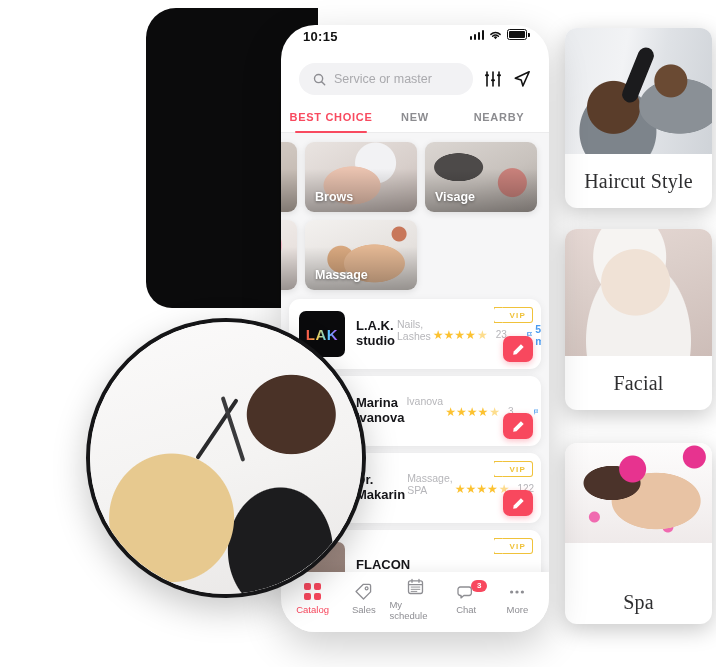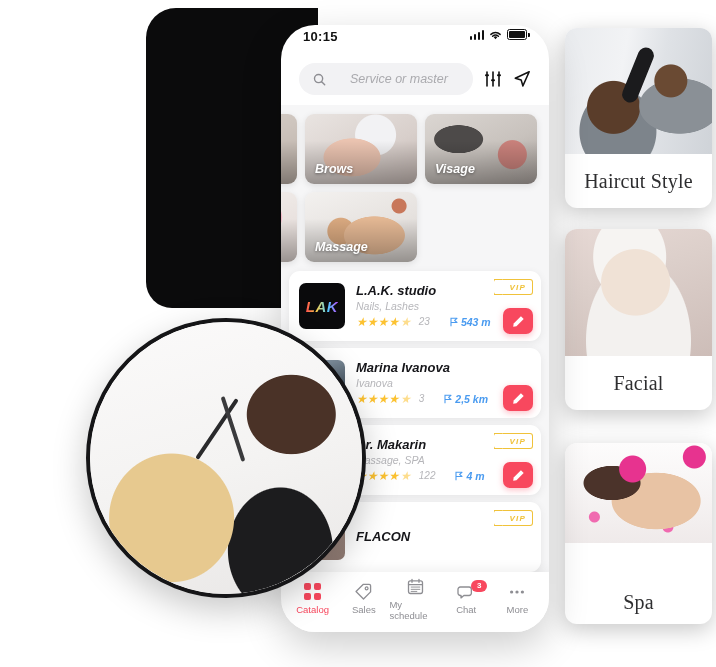--- a/index.html
+++ b/index.html
@@ -115,37 +115,37 @@
   .bars i:nth-child(2){height:5.5px;}
   .bars i:nth-child(3){height:7.5px;}
   .bars i:nth-child(4){height:9.5px;}
   .batt{width:18px;height:9px;border:1.4px solid #111;border-radius:2.5px;position:relative;}
   .batt:before{content:"";position:absolute;left:1px;top:1px;bottom:1px;right:1px;background:#111;border-radius:1px;}
   .batt:after{content:"";position:absolute;right:-3.5px;top:2.5px;width:1.8px;height:4px;background:#111;border-radius:0 1px 1px 0;}
 
   .searchrow{display:flex;align-items:center;gap:11px;padding:4px 18px 10px 18px;flex:none;}
   .searchbox{
     flex:1;height:32px;background:#f2f2f4;border-radius:16px;
-    display:flex;align-items:center;gap:24px;padding:0 14px;font-style:italic;
+    display:flex;align-items:center;gap:8px;padding:0 14px;
   }
   .search-ph{font-size:12.5px;color:#aaaaae;}
   .icon-btn{flex:none;cursor:pointer;display:flex;align-items:center;justify-content:center;}
 
   .tabs{display:flex;flex:none;padding:0 8px;border-bottom:1px solid #ececed;}
   .tab{
     flex:1;text-align:center;font-size:11px;font-weight:bold;letter-spacing:.7px;
     color:#8c8c90;padding:6px 0 9px 0;position:relative;cursor:pointer;
   }
   .tab.active{color:#f84a5f;}
   .tab.active:after{
     content:"";position:absolute;left:50%;transform:translateX(-50%);
     bottom:-1px;width:72px;height:2.5px;background:#f84a5f;border-radius:2px;
   }
 
-  .scrollarea{flex:1;background:#f6f6f7;overflow:hidden;position:relative;font-style:italic;}
+  .scrollarea{flex:1;background:#f6f6f7;overflow:hidden;position:relative;}
 
   
   .cats{
     position:absolute;left:-96px;top:9px;width:362px;
     display:grid;grid-template-columns:repeat(3,112px);
     gap:8px 8px;
   }
   .cat{
     height:70px;border-radius:9px;position:relative;overflow:hidden;
     display:flex;align-items:flex-end;
@@ -198,21 +198,21 @@
     background:linear-gradient(90deg,#ff4d4d,#ffd24d,#4dd2ff,#b84dff);
     -webkit-background-clip:text;background-clip:text;color:transparent;}
   .thumb-marina{background:
       radial-gradient(circle at 52% 36%, #d9a98a 0 9px, transparent 10px),
       linear-gradient(150deg,#9fb0bf 0%,#5d6b78 55%,#26303a 100%);}
   .thumb-makarin{background:
       radial-gradient(circle at 50% 50%, #f4f4f4 0 15px, transparent 16px),
       radial-gradient(circle at 50% 50%, #2d2d2f 0 19px, transparent 20px),
       linear-gradient(150deg,#efefef 0%,#d9d9d9 100%);}
   .thumb-flacon{background:linear-gradient(150deg,#b09a92 0%,#8f7a72 100%);}
-  .sinfo{flex:1;min-width:0;display:flex;flex-direction:column;gap:2px;}
+  .sinfo{flex:1;min-width:0;display:flex;gap:2px;}
   .sname{font-size:13px;font-weight:bold;color:#16161a;line-height:1.15;}
   .ssub{font-size:10.5px;color:#b6b6ba;line-height:1.1;}
   .smeta{display:flex;align-items:center;gap:6px;margin-top:1px;}
   .stars{display:flex;align-items:center;gap:1px;font-size:12px;color:#fcc231;letter-spacing:0px;line-height:1;}
   .stars .half{color:#fcc231;opacity:.55;}
   .scount{font-size:10px;color:#b6b6ba;margin-left:2px;}
   .sdist{display:flex;align-items:center;gap:3px;font-size:10.5px;color:#4a9bf0;font-weight:bold;margin-left:14px;}
   .vip{
     position:absolute;right:8px;top:8px;
     font-size:8px;font-weight:bold;letter-spacing:1.2px;color:#f0c23a;
@@ -306,20 +306,25 @@
           <rect x="13" y="3.2" width="4" height="2.1" rx="1" fill="#111"></rect>
         </svg>
       </div>
       <div class="icon-btn">
         <svg width="18" height="18" viewBox="0 0 20 20">
           <path d="M18 2 2.5 9.2l6.6 1.9 1.9 6.6z" fill="none" stroke="#111" stroke-width="1.7" stroke-linejoin="round"></path>
         </svg>
       </div>
     </div>
 
+    <div class="tabs">
+      <div class="tab active">BEST CHOICE</div>
+      <div class="tab">NEW</div>
+      <div class="tab">NEARBY</div>
+    </div>
 
     <div class="scrollarea">
 
       <div class="cats">
         <div class="cat c-lashes"></div>
         <div class="cat c-brows">
             <span>Brows</span>
           </div>
         <div class="cat c-visage">
             <span>Visage</span>

